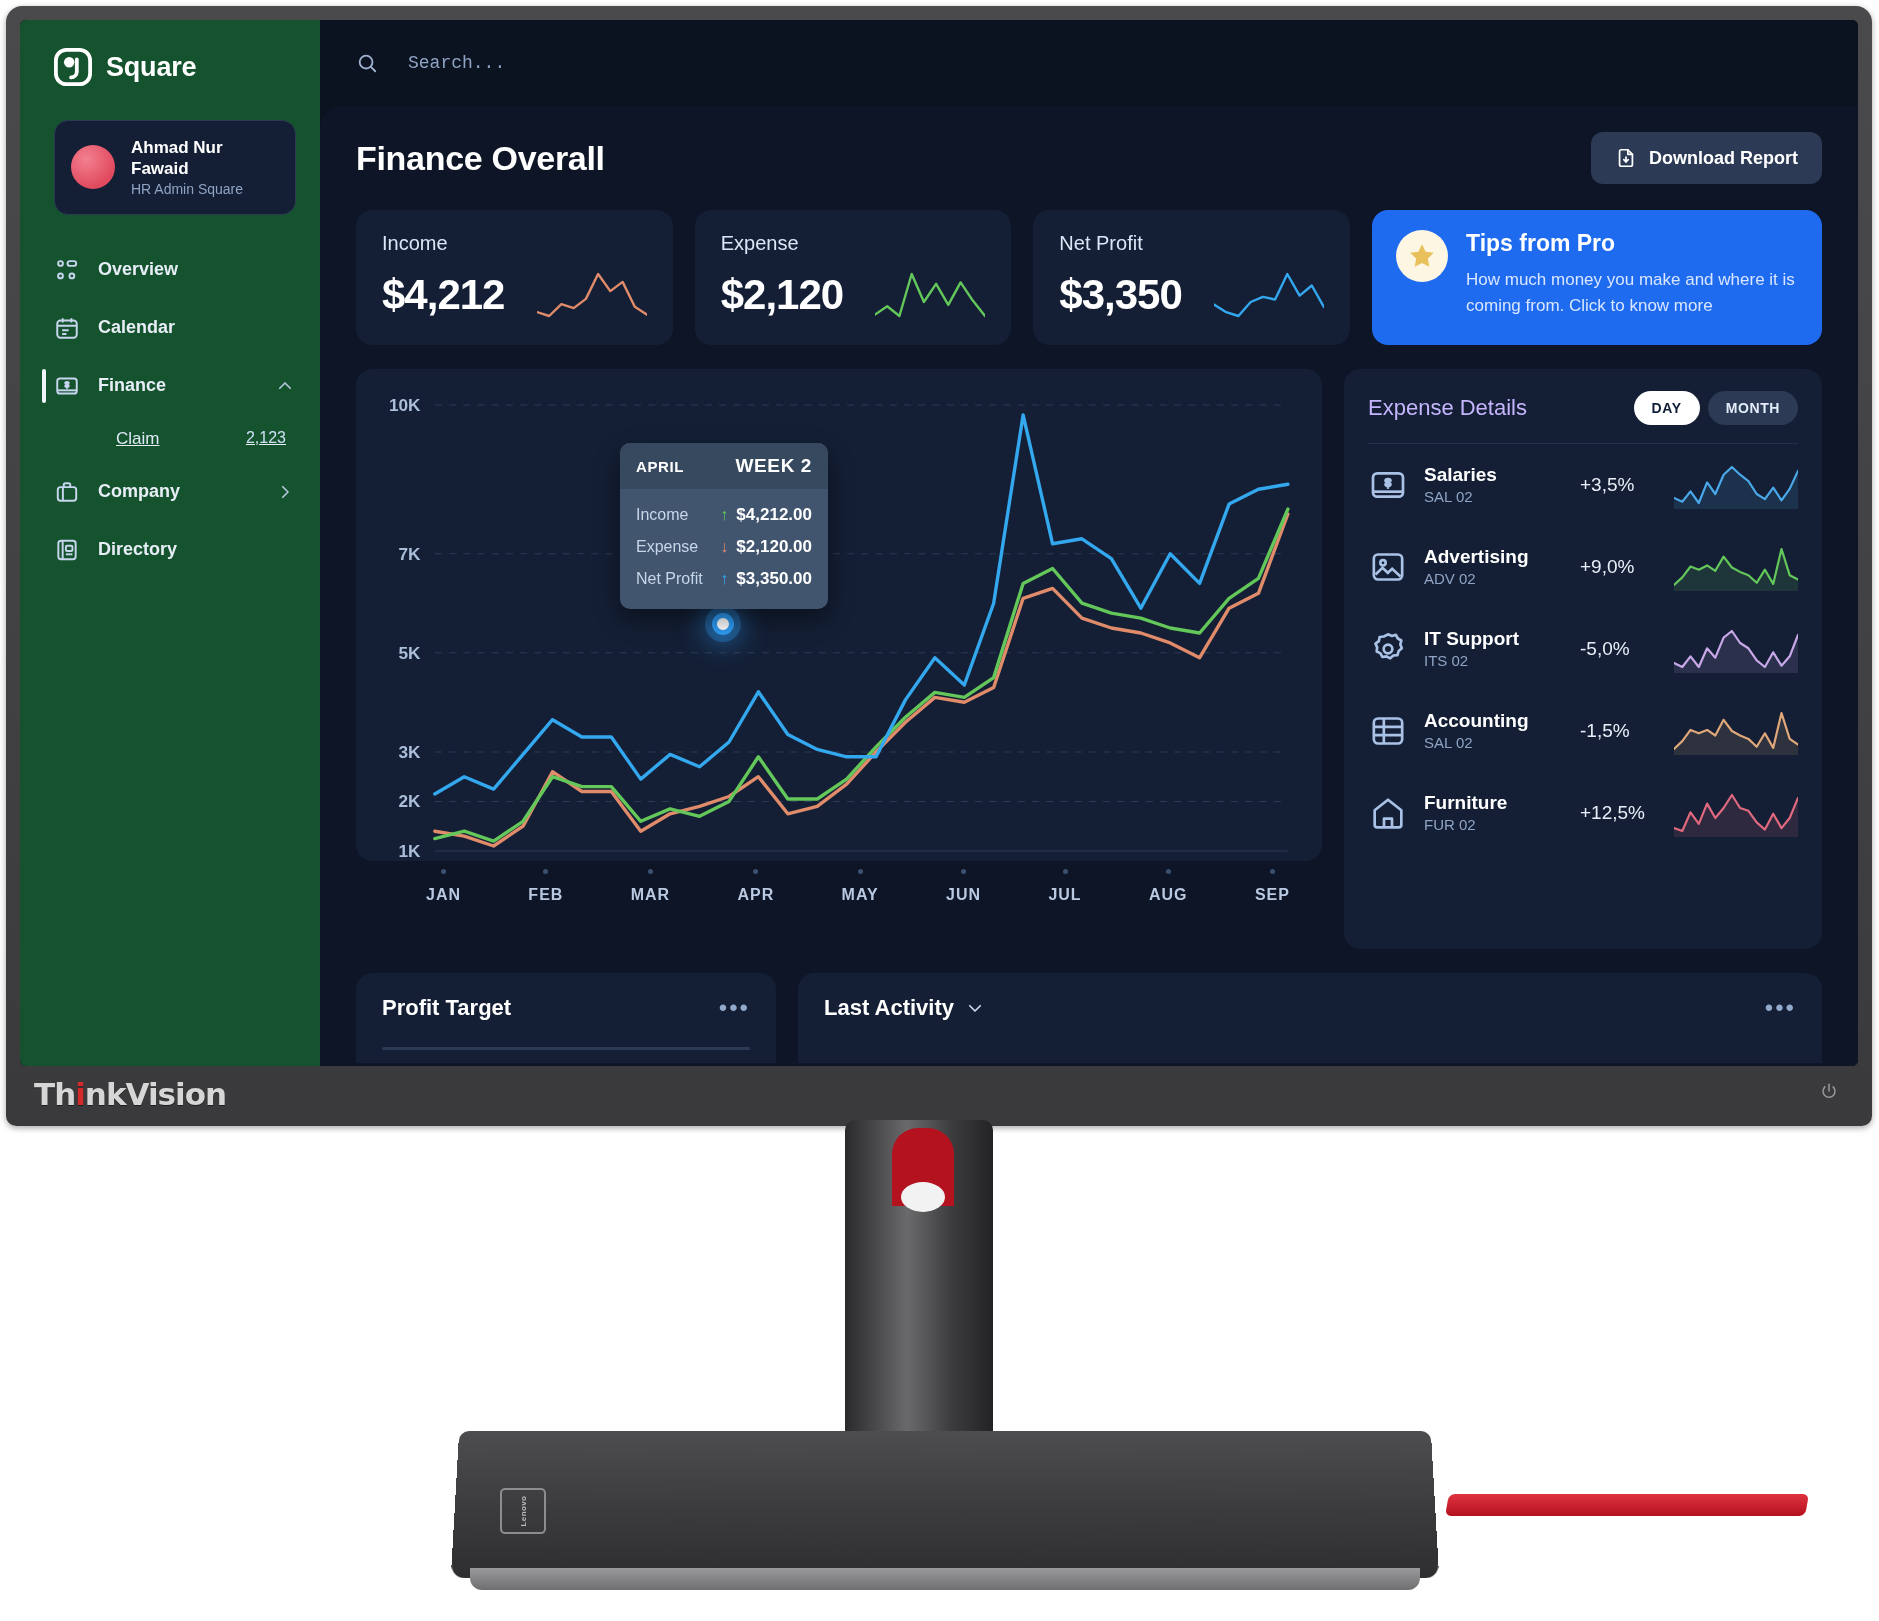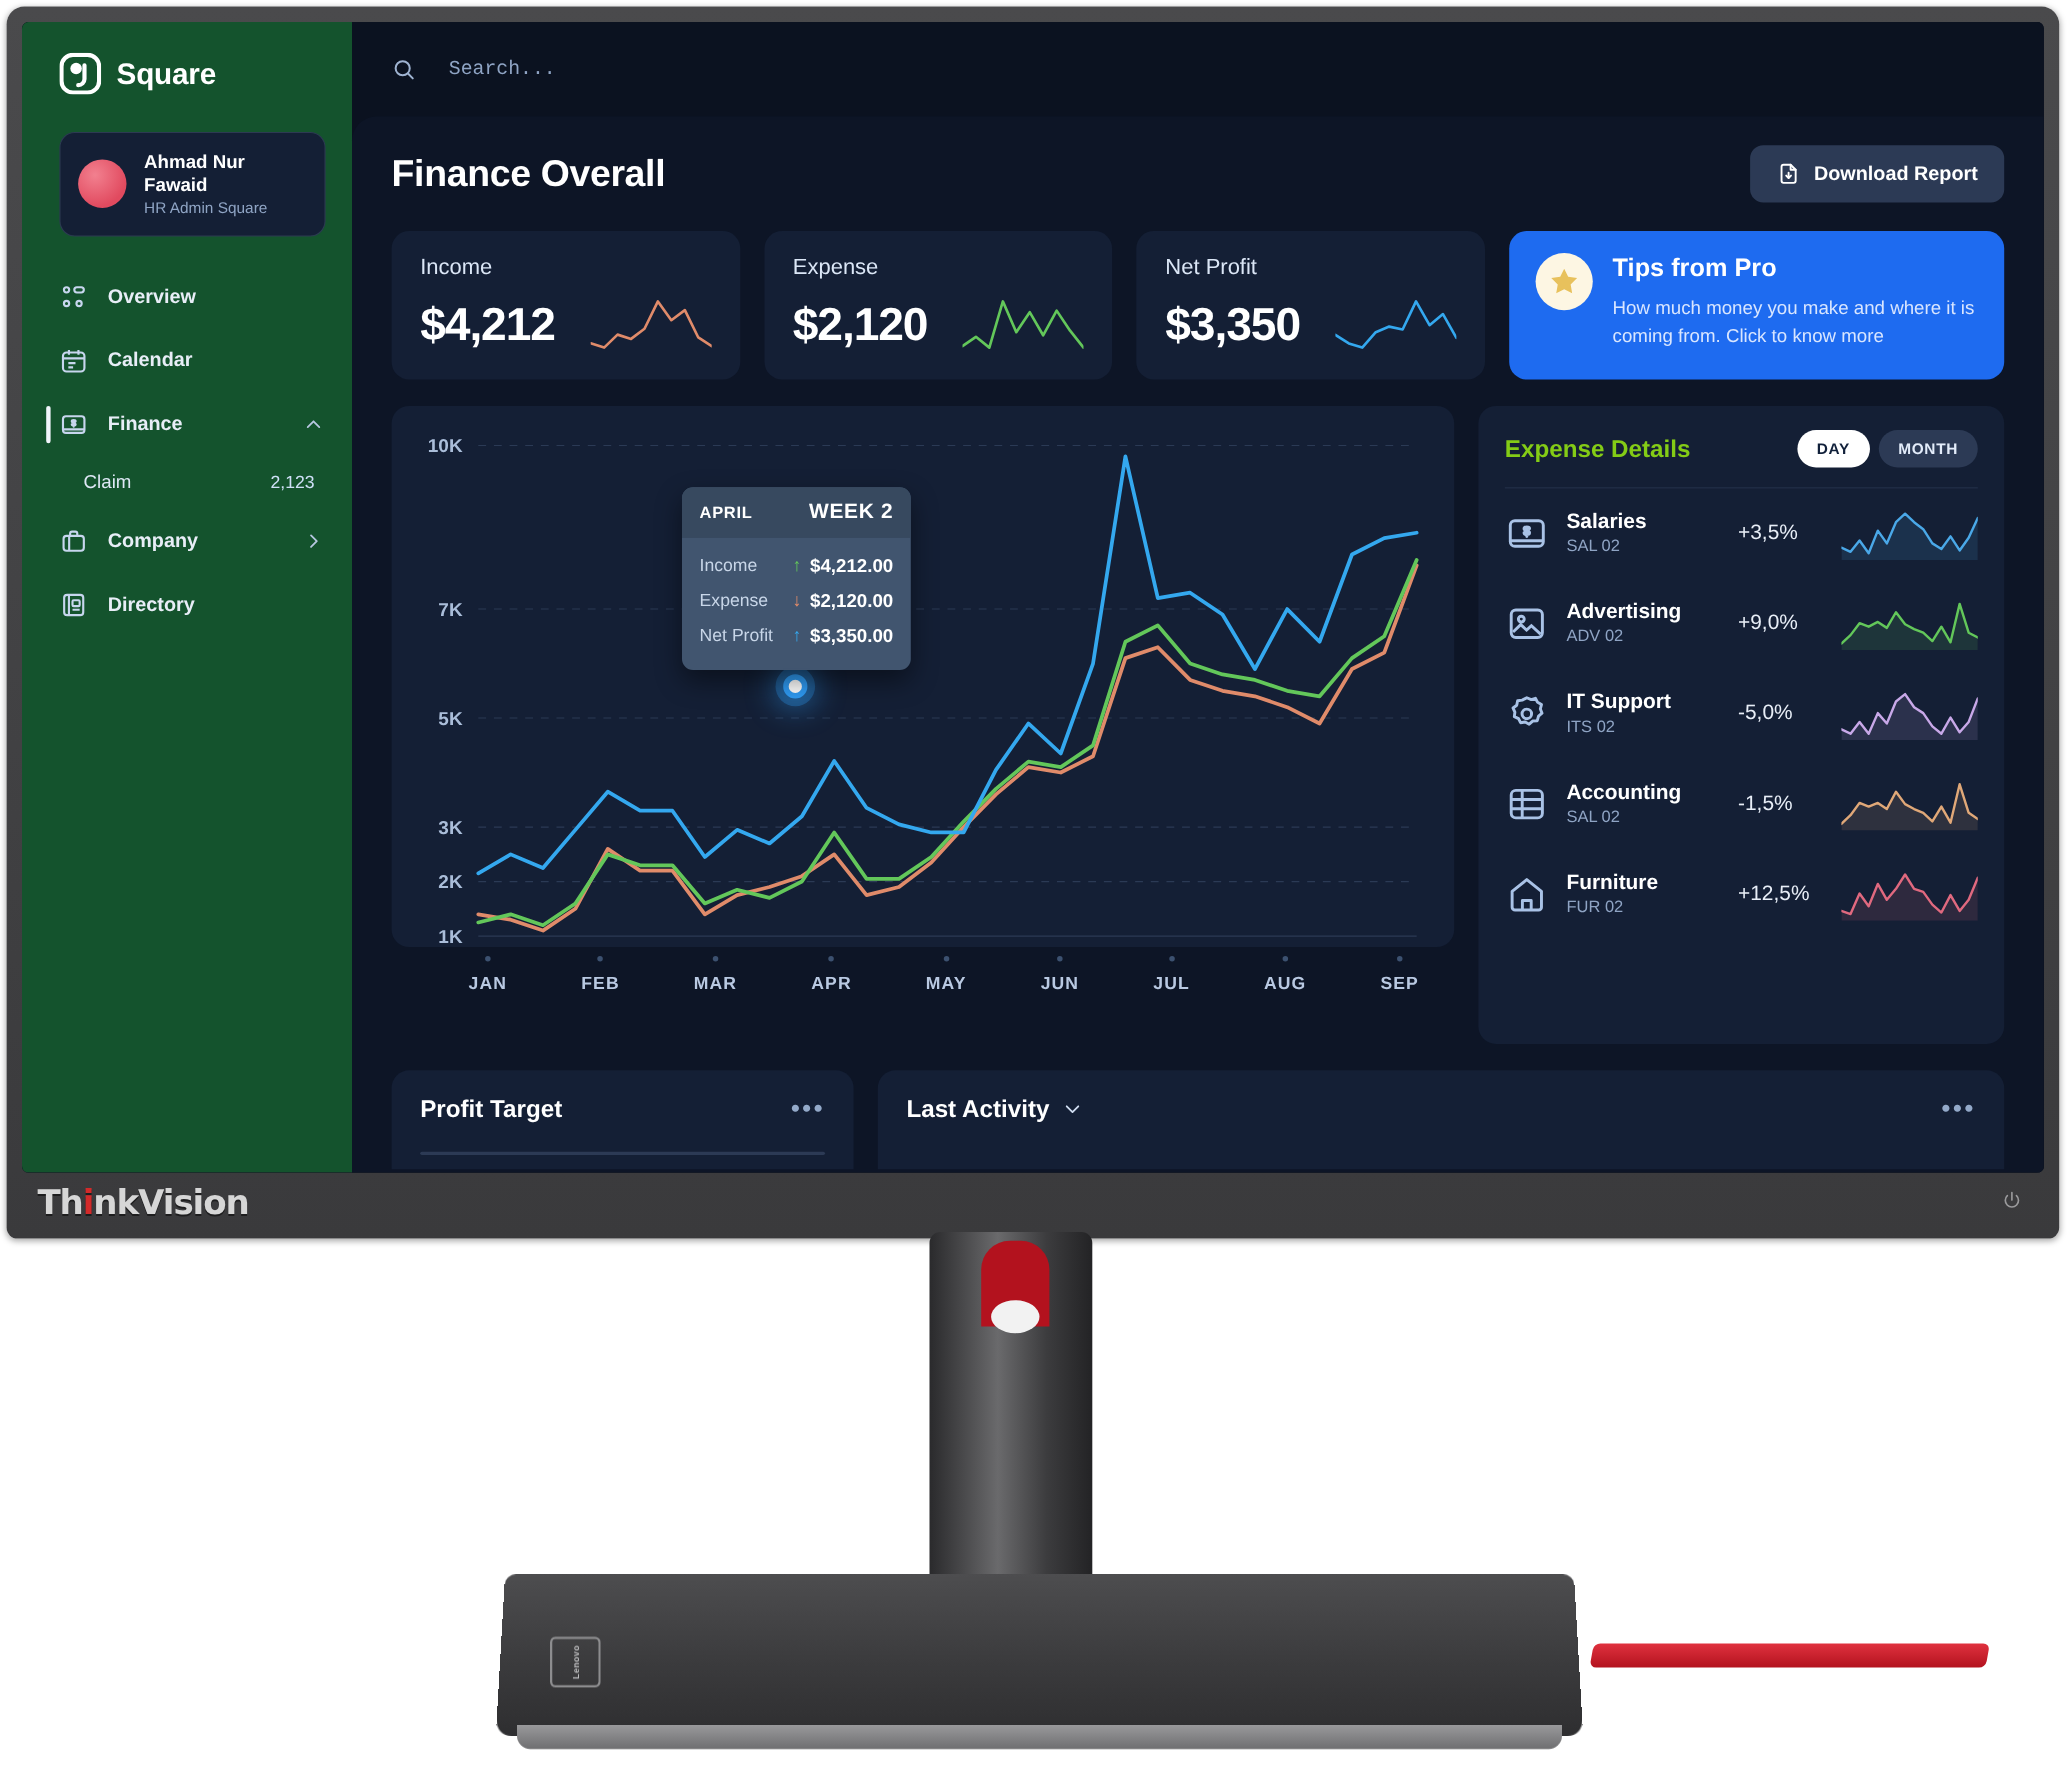--- a/index.html
+++ b/index.html
@@ -100,21 +100,21 @@
     padding: 16px 26px 16px 34px; cursor:pointer;
   }
   .nav-item .nicon { width:26px; height:26px; flex:0 0 26px; color:#c7d6ee; }
   .nav-label { font-size:18px; font-weight:600; color:#e8eef7; flex:1; }
   .nav-item.active::before{
     content:""; position:absolute; left:22px; top:12px; width:4px; height:34px;
     background:#f1f5fb; border-radius:3px;
   }
   .nav-chev { width:18px; height:18px; color:#b7c7e0; }
 
-  .sub-item { display:flex; align-items:flex-end; padding: 14px 34px 14px 56px; cursor:pointer; }
+  .sub-item { display:flex; align-items:flex-start; padding: 14px 34px 14px 96px; cursor:pointer;text-decoration:underline; }
   .sub-label { font-size:17px; color:#dfe8f6; flex:1; }
   .sub-count { font-size:16px; color:#cfe0f7; }
 
   
   .main { flex:1; display:flex; flex-direction:column; min-width:0; background:#0b1220; }
   .topbar { height:86px; display:flex; align-items:center; padding: 0 36px; }
   .search-wrap { display:flex; align-items:center; gap:14px; }
   .search-icon { width:22px; height:22px; color:#9fb3d1; }
   .search-input {
     background:transparent; border:0; outline:none; color:#c9d7ec;
@@ -198,21 +198,21 @@
   .xtick .tdot { width:5px;height:5px;border-radius:50%;background:#46periods; }
   .xtick .tdot { background:#3c5170; }
   .xtick .tlabel { font-size:16px; font-weight:600; color:#b9c9e2; letter-spacing:1px; }
 
   
   .expense-card {
     flex:0 0 450px; background:#141f35; border-radius:16px; padding: 22px 24px; height:580px;
   }
   .exp-head { display:flex; align-items:center; justify-content:space-between; padding-bottom:18px;
     border-bottom:1px solid #23314b; }
-  .exp-title { font-size:22px; font-weight:700; color:#84cc16; }
+  .exp-title { font-size:22px; font-weight:400; color:#c4b5fd; }
   .seg { display:flex; gap:8px; }
   .seg-btn { border:0; cursor:pointer; border-radius:18px; padding: 9px 18px;
     font-size:14px; font-weight:700; letter-spacing:.6px; font-family:"Liberation Sans",sans-serif; }
   .seg-btn.on { background:#fff; color:#11203a; }
   .seg-btn.off { background:#2c3a55; color:#e3ecfa; }
 
   .exp-row { display:flex; align-items:center; gap:16px; padding: 17px 0; }
   .exp-icon { width:40px; height:40px; flex:0 0 40px; color:#a9c2e6; }
   .exp-names { width:140px; flex:0 0 140px; }
   .exp-name { font-size:19px; font-weight:700; color:#fff; line-height:1.25; }

